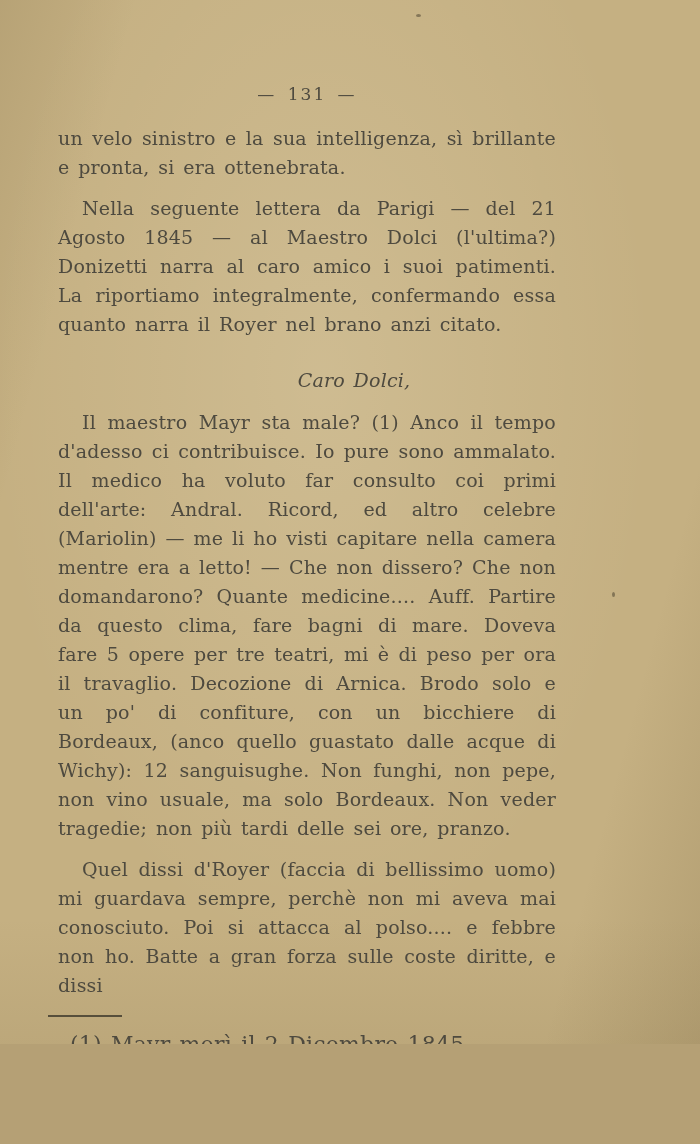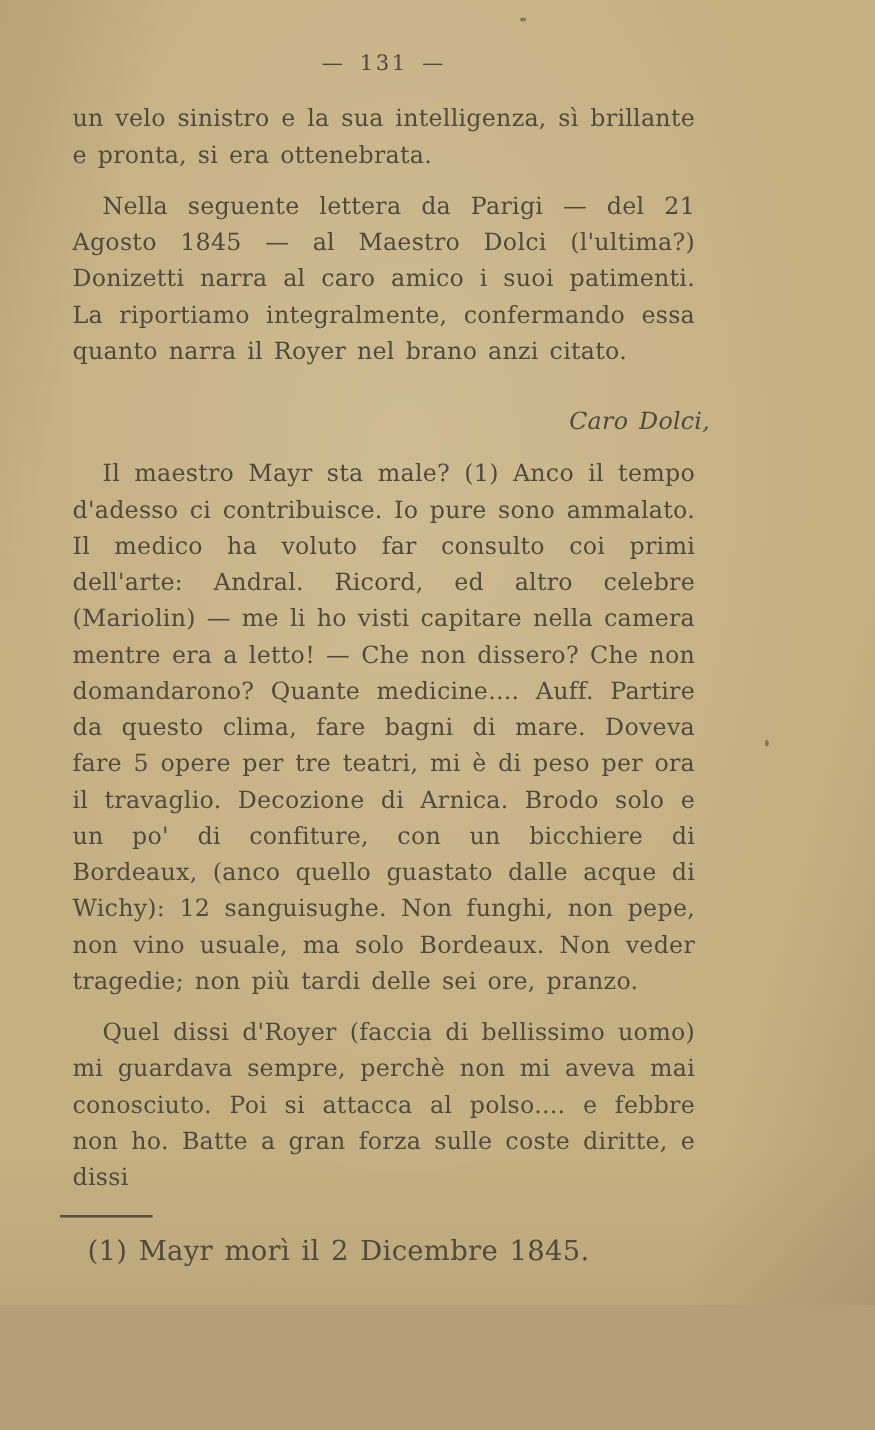--- a/index.html
+++ b/index.html
@@ -7,21 +7,21 @@
     --paper:#c5b082;
     --ink:#4e4a3f;
   }
   html,body{margin:0;padding:0;background:#b5a075;}
   .page{
     position:relative;
     width:700px;
     height:1044px;
     box-sizing:border-box;
     margin:0 auto;
-    padding:37px 132px 0 46px;
+    padding:80px 132px 0 46px;
     background:
       radial-gradient(ellipse at 46% 36%, rgba(255,248,225,.16), rgba(0,0,0,0) 62%),
       linear-gradient(105deg, rgba(110,92,55,.16), rgba(0,0,0,0) 14%, rgba(0,0,0,0) 84%, rgba(110,92,55,.20)),
       linear-gradient(rgba(0,0,0,0) 88%, rgba(110,92,55,.10)),
       var(--paper);
     color:var(--ink);
     font-family:"DejaVu Serif","Liberation Serif",serif;
     font-size:19px;
     line-height:29px;
     overflow:hidden;
@@ -37,21 +37,21 @@
     margin:12px;
     text-indent:24px;
     text-align:justify;
     word-spacing:2.5px;
     letter-spacing:.2px;
   }
   .text-block p.noindent{text-indent:0;}
   .text-block p.salutation{
     text-indent:94px;
     font-style:italic;
-    text-align:right;
+    text-align:center;
     margin:27px 0 13px 0;
   }
   .it{}
   .footnote-rule{
     width:74px;
     height:2px;
     background:rgba(68,62,48,.85);
     border:0;
     margin:15px 0 13px 2px;
   }

